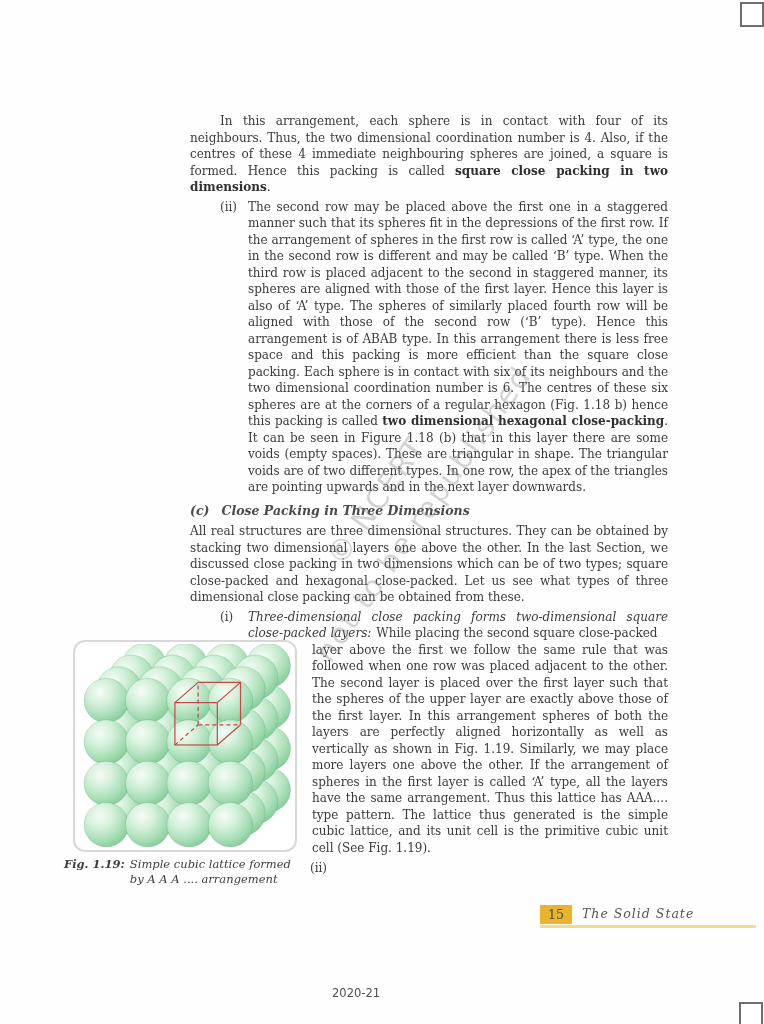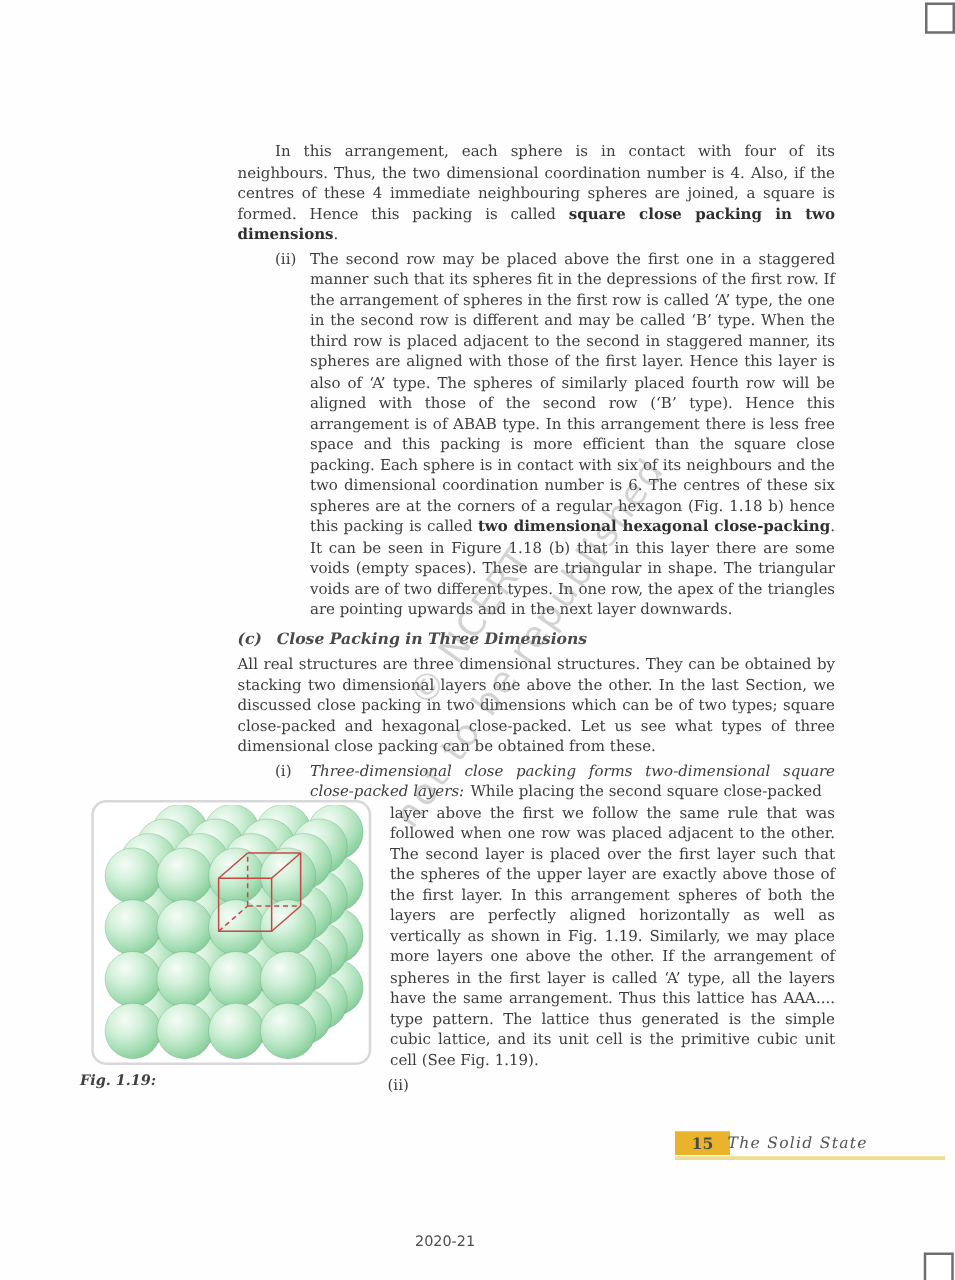--- a/index.html
+++ b/index.html
@@ -45,23 +45,23 @@
     position:absolute; left:64px; top:857px; width:240px;
     font-size:11.5px; line-height:15px; font-style:italic; color:#3f3f3f;
     display:flex; gap:5px;
   }
   .cap-label { font-weight:bold; white-space:nowrap; }
   .cap-text { width:164px; }
 
   
   .footer { position:absolute; left:540px; top:905px; width:216px; height:24px; font-size:12.5px; }
   .page-num {
-    position:absolute; left:0; top:0; width:44px; height:19px;
+    position:absolute; left:0; top:0; width:32px; height:19px;
     background:var(--accent_gold,#e9b42c); color:#4a4a4a;
-    text-align:center; line-height:19px;font-weight:bold;
+    text-align:center; line-height:19px;
   }
   .chapter { position:absolute; left:42px; top:1px; color:#545454; letter-spacing:1px;font-style:italic; }
   .footer-rule {
     position:absolute; left:0; top:20px; width:216px; height:3px;
     background:var(--rule_yellow,#efdc8e);
   }
   .year {
     position:absolute; left:332px; top:986px; width:100px; text-align:left;
     font-family:"DejaVu Sans", sans-serif; font-size:11.5px; color:#4f4f4f;
   }
@@ -206,20 +206,21 @@
           <line x1="97" y1="100" x2="120" y2="80"></line>
           <line x1="120" y1="80" x2="120" y2="38"></line>
           <line x1="120" y1="80" x2="162" y2="80"></line>
         </g>
       </g>
     </svg>
   </figure>
 
   <figcaption class="fig-caption">
     <span class="cap-label">Fig. 1.19:</span>
+    <span class="cap-text">Simple cubic lattice formed by A A A .... arrangement</span>
   </figcaption>
 
   <div class="footer">
     <span class="page-num">15</span>
     <span class="chapter">The Solid State</span>
     <div class="footer-rule"></div>
   </div>
 
   <div class="year">2020-21</div>
 

